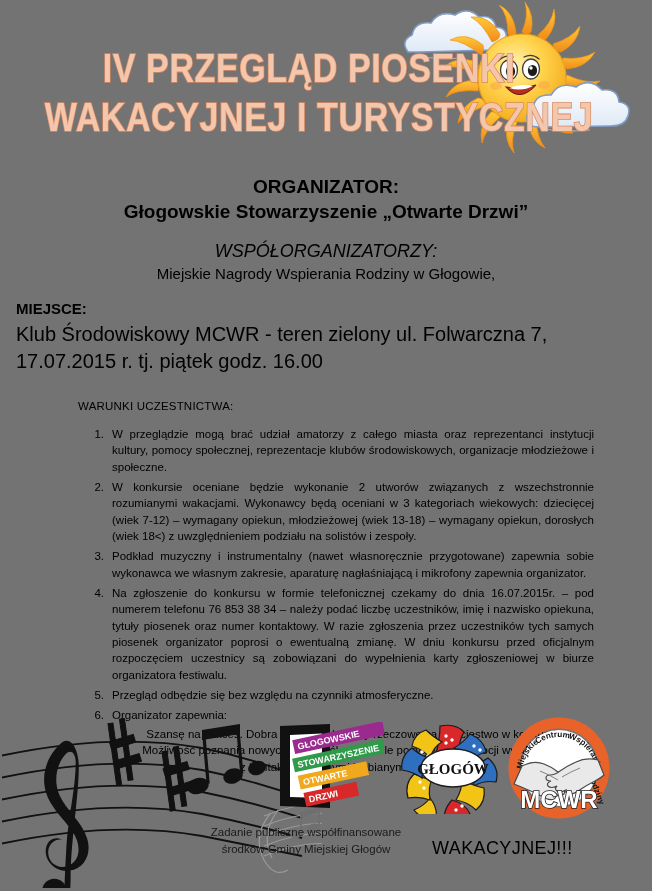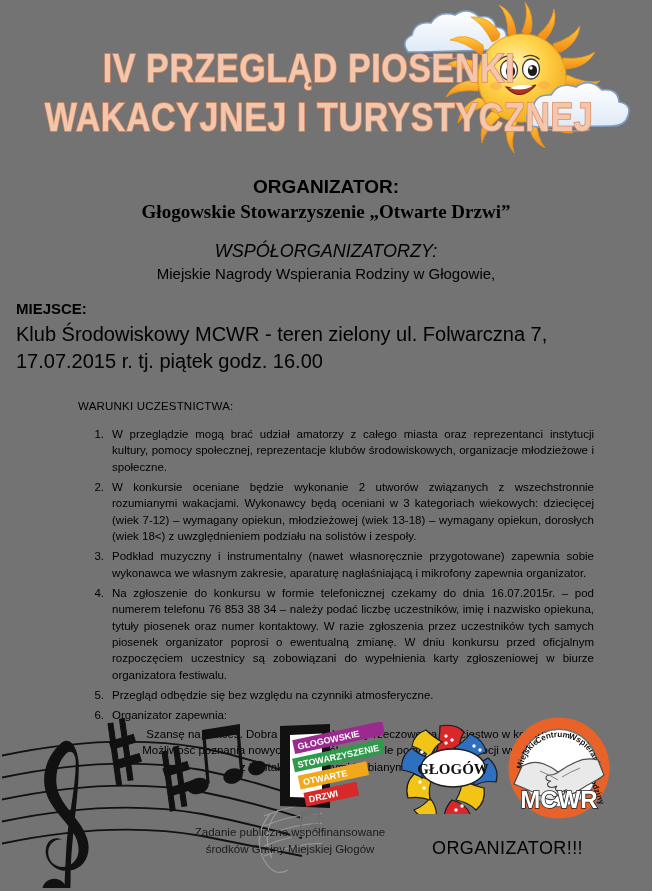--- a/index.html
+++ b/index.html
@@ -72,21 +72,20 @@
   .org-label {
     font-size: 19px;
     font-weight: bold;
     margin: 0 0 3px 0;
     text-align: center;
   }
   .org-name {
     font-size: 19px;
     font-weight: bold;
     margin: 0;
-    font-family: Liberation Serif, serif;
   }
 
   .coorg-block {
     position: absolute;
     left: 26px;
     top: 241px;
     width: 600px;
     text-align: center;
   }
   .coorg-label {
@@ -184,21 +183,21 @@
   .logo-mcwr {
     position: absolute;
     left: 506px;
     top: 716px;
     width: 106px;
     height: 104px;
   }
 
   .funding-note {
     position: absolute;
-    left: 140px;
+    left: 156px;
     top: 824px;
     width: 300px;
     text-align: center;
     font-size: 11.5px;
     line-height: 1.5;
     color: #1a1a1a;
   }
   .funding-note span { display: block; }
 
   .invite {
@@ -476,15 +475,15 @@
       <path d="M74 52 q-10 4 -18 9" fill="none" stroke="#777777" stroke-width="0.9"></path>
     </g>
     <text x="53" y="92" text-anchor="middle" font-family="Liberation Sans, sans-serif" font-weight="bold" font-size="24" fill="#ffffff" stroke="#222222" stroke-width="1.6" paint-order="stroke">MCWR</text>
   </svg>
 
   <div class="funding-note">
     <span>Zadanie publiczne współfinansowane</span>
     <span>środków Gminy Miejskiej Głogów</span>
   </div>
 
-  <div class="invite">ORGANIZATOR!!!</div>
+  <div class="invite">WAKACYJNEJ!!!</div>
 
 </div>
 
 </body></html>

